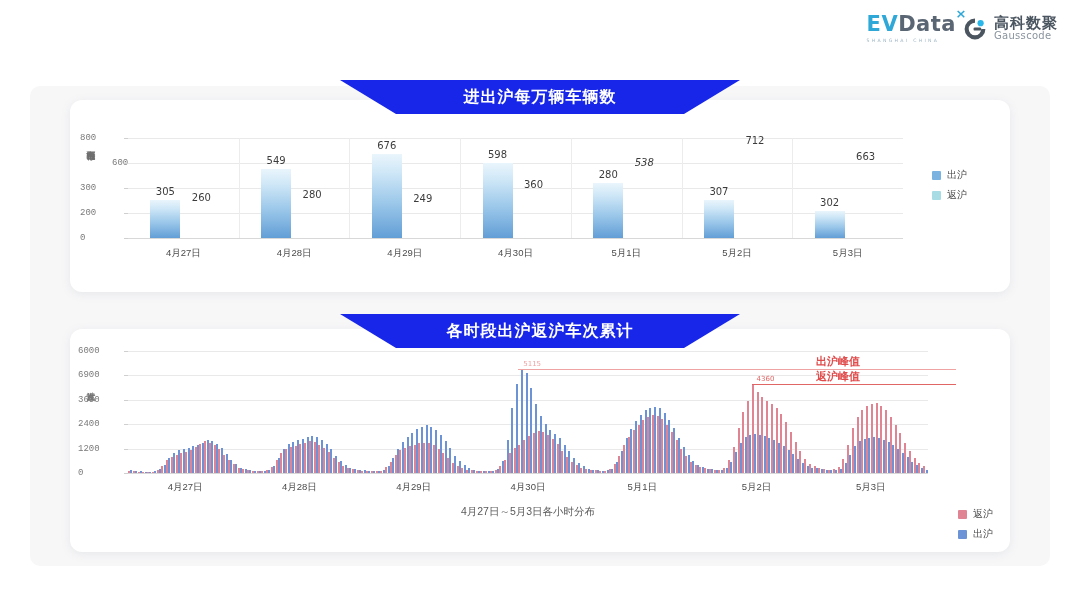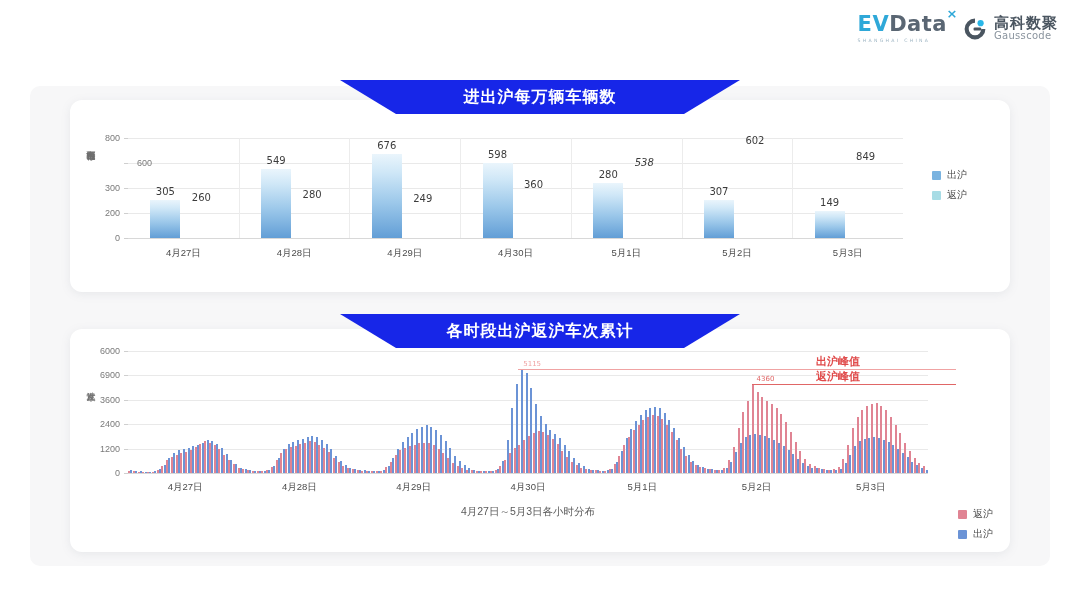--- a/index.html
+++ b/index.html
@@ -7,21 +7,21 @@
     width: 1080px; height: 608px;
     background: #ffffff;
     font-family: "Liberation Sans", "DejaVu Sans", sans-serif;
     overflow: hidden;
   }
   .page { position: relative; width: 1080px; height: 608px; }
 
   
   .brand-bar {
     position: absolute; top: 14px; right: 22px;
-    display: flex; gap: 16px;
+    display: flex; gap: 7px;
   }
   .evdata-logo { display: flex; flex-direction: column; align-items: flex-start; }
   .evdata-word {
     font-family: "DejaVu Sans", sans-serif;
     font-size: 21px; font-weight: 700; letter-spacing: .5px;
     color: #5a6673; line-height: 1; position: relative;
   }
   .evdata-word .ev { color: #2fa8d8; }
   .evdata-x {
     position: absolute; top: -7px; right: -11px;
@@ -66,22 +66,22 @@
   #ribbon-bottom { left: 340px; top: 314px; }
 
   
   .plot { position: absolute; }
   .axis-label-y {
     position: absolute; writing-mode: vertical-rl; text-orientation: upright;
     font-size: 9px; color: #6e6e6e; letter-spacing: 0px; white-space: nowrap;
   }
   .ytick {
     position: absolute; right: 0; transform: translateY(-50%);
-    font-size: 9px; color: #7a7a7a; text-align: right;
-    font-family: Liberation Sans, sans-serif;
+    font-size: 9px; color: #7a7a7a; text-align: left;
+    font-family: Liberation Mono, monospace;
   }
   .gridline { position: absolute; height: 1px; background: #e9e9e9; }
   .gridline.base { background: #d8d8d8; }
   .tickmark { position: absolute; width: 4px; height: 1px; background: #cfcfcf; }
   .xtick-label {
     position: absolute; transform: translateX(-50%);
     font-size: 9.5px; color: #4a4a4a; white-space: nowrap;
   }
 
   
@@ -194,27 +194,27 @@
           <div class="group-sep" style="left: 500.857px; top: 38px; height: 100px;"></div>
           <div class="bar out" style="left: 523.214px; top: 82.625px; width: 30px; height: 55.375px; bottom: auto;"></div>
           <div class="bar-value" style="left: 538.214px; top: 68.625px;">280</div>
           <div class="bar back" style="left: 559.214px; top: 70.75px; width: 30px; height: 67.25px; bottom: auto;"></div>
           <div class="bar-value" style="left: 574.214px; top: 56.75px; font-style: italic;">538</div>
           <div class="xtick-label" style="left: 556.214px; top: 147px;">5月1日</div>
           <div class="group-sep" style="left: 611.571px; top: 38px; height: 100px;"></div>
           <div class="bar out" style="left: 633.929px; top: 99.625px; width: 30px; height: 38.375px; bottom: auto;"></div>
           <div class="bar-value" style="left: 648.929px; top: 85.625px;">307</div>
           <div class="bar back" style="left: 669.929px; top: 49px; width: 30px; height: 89px; bottom: auto;"></div>
-          <div class="bar-value" style="left: 684.929px; top: 35px;">602</div>
+          <div class="bar-value" style="left: 684.929px; top: 35px;">712</div>
           <div class="xtick-label" style="left: 666.929px; top: 147px;">5月2日</div>
           <div class="group-sep" style="left: 722.286px; top: 38px; height: 100px;"></div>
           <div class="bar out" style="left: 744.643px; top: 111px; width: 30px; height: 27px; bottom: auto;"></div>
-          <div class="bar-value" style="left: 759.643px; top: 97px;">149</div>
+          <div class="bar-value" style="left: 759.643px; top: 97px;">302</div>
           <div class="bar back" style="left: 780.643px; top: 64.875px; width: 30px; height: 73.125px; bottom: auto;"></div>
-          <div class="bar-value" style="left: 795.643px; top: 50.875px;">849</div>
+          <div class="bar-value" style="left: 795.643px; top: 50.875px;">663</div>
           <div class="xtick-label" style="left: 777.643px; top: 147px;">5月3日</div>
         </div>
       <div class="legend" id="legend1" style="left: 862px; top: 68px;">
           <div class="legend-row">
             <span class="legend-swatch" style="background: rgb(122, 179, 224);"></span>
             <span class="legend-text">出沪</span>
           </div>
           <div class="legend-row">
             <span class="legend-swatch" style="background: rgb(168, 220, 229);"></span>
             <span class="legend-text">返沪</span>

